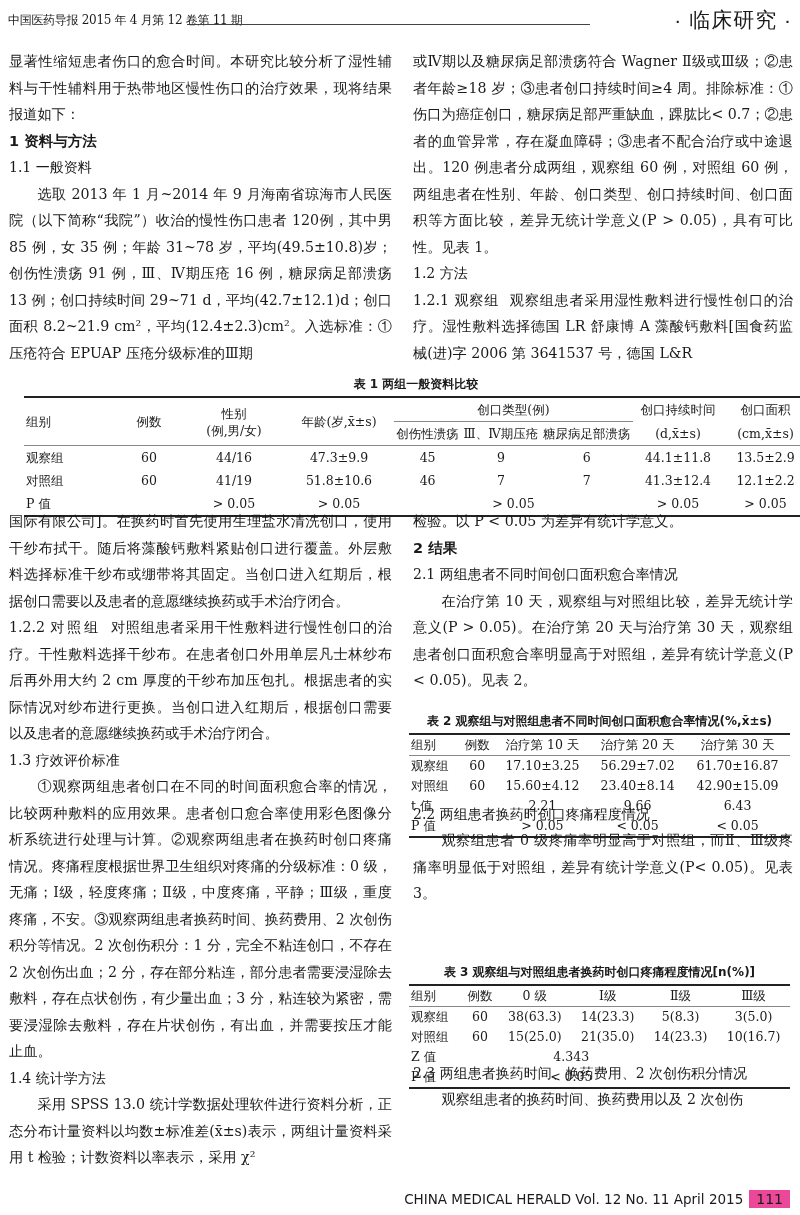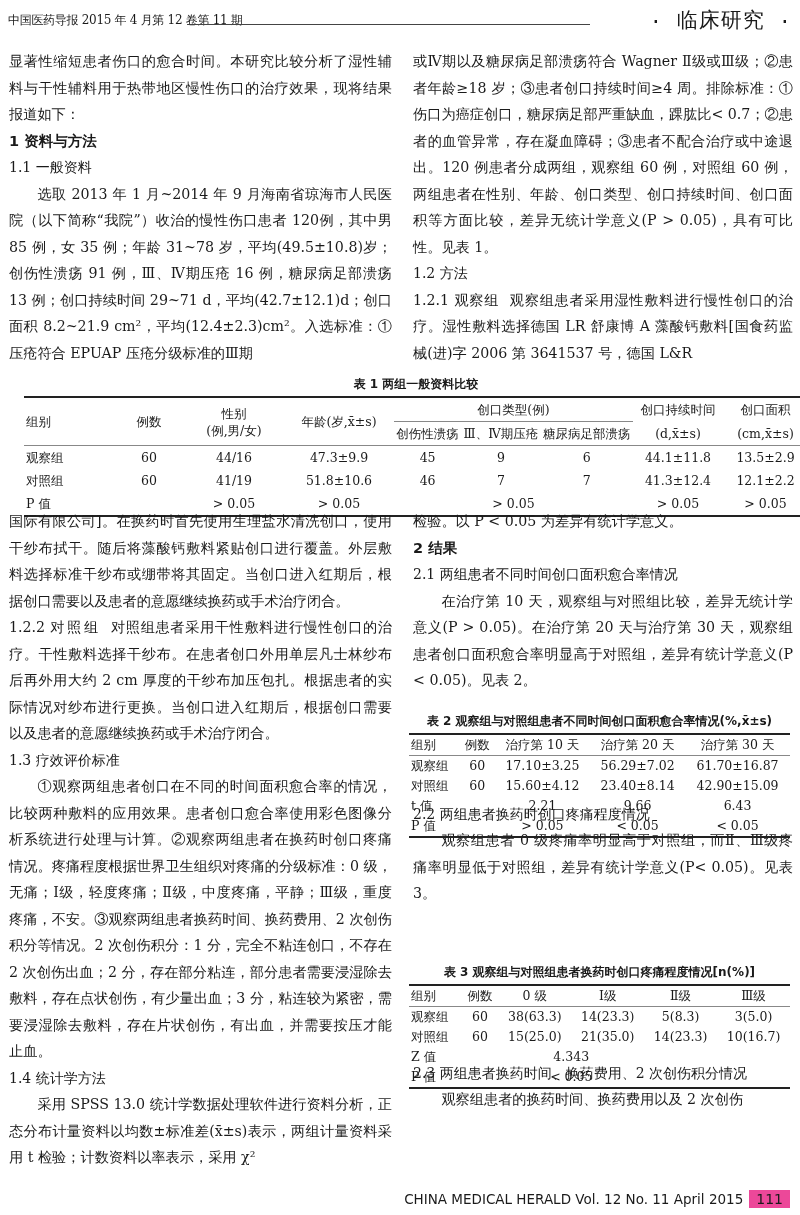--- a/index.html
+++ b/index.html
@@ -1,21 +1,21 @@
 <!DOCTYPE html>
 <html><head>
 <meta charset="utf-8">
 <style>
   * { margin:0; padding:0; box-sizing:border-box; }
   html, body { width:800px; height:1215px; background:#fff; overflow:hidden; }
   body { font-family:"DejaVu Serif","Liberation Serif",serif; color:#1a1a1a; position:relative; }
   .header { position:absolute; top:0; left:0; width:800px; height:40px; }
   .header .journal { position:absolute; left:8px; top:12px; font-size:12px; letter-spacing:-0.3px; }
   .header .rule { position:absolute; left:187px; right:210px; top:24px; height:1px; background:#444; }
-  .header .section { position:absolute; right:8px; top:6px; font-family:Liberation Mono, monospace; font-size:21px; letter-spacing:1px; }
+  .header .section { position:absolute; right:8px; top:6px; font-family:Liberation Sans, sans-serif; font-size:21px; letter-spacing:1px; }
   .col { position:absolute; font-size:14.2px; line-height:26.5px; text-align:justify; }
   .col p { margin:0; }
   .indent { text-indent:2em; }
   .h1 { font-family:"DejaVu Sans","Liberation Sans",sans-serif; font-size:14.5px; font-weight:bold; }
   .h2 { font-size:14px; }
   .c1 { left:9px; top:48px; width:383px; }
   .c2 { left:413px; top:48px; width:380px; }
   .c3 { left:9px; top:508px; width:383px; }
   .c4 { left:413px; top:508px; width:380px; }
   table { border-collapse:collapse; width:100%; font-size:12.5px; }

